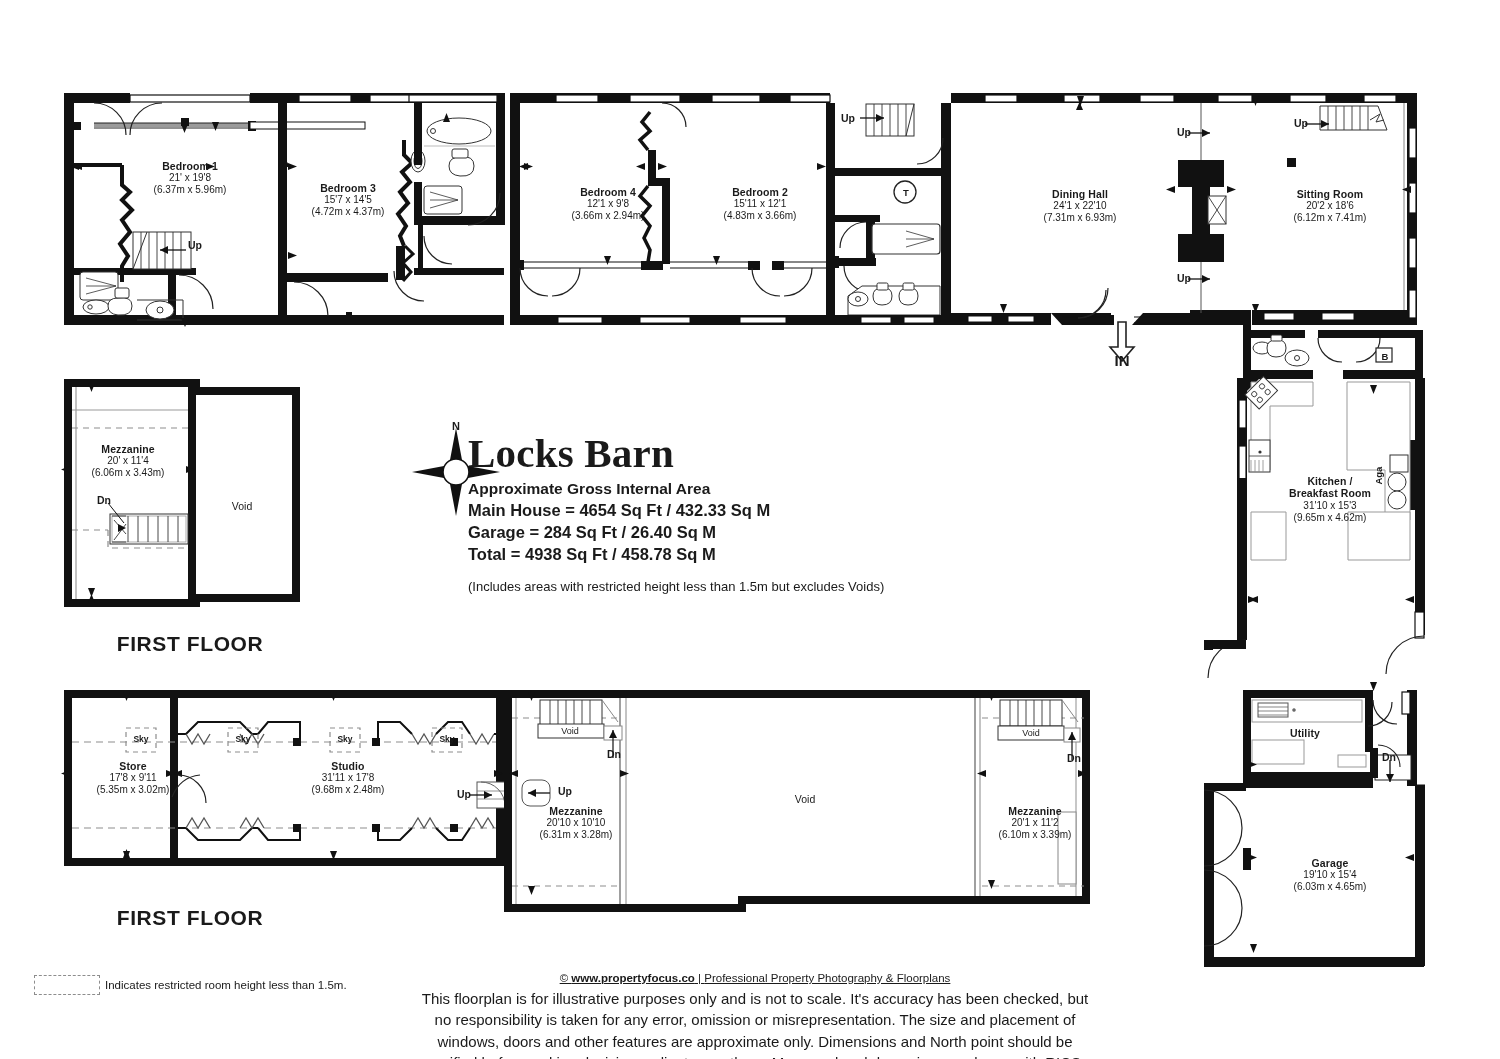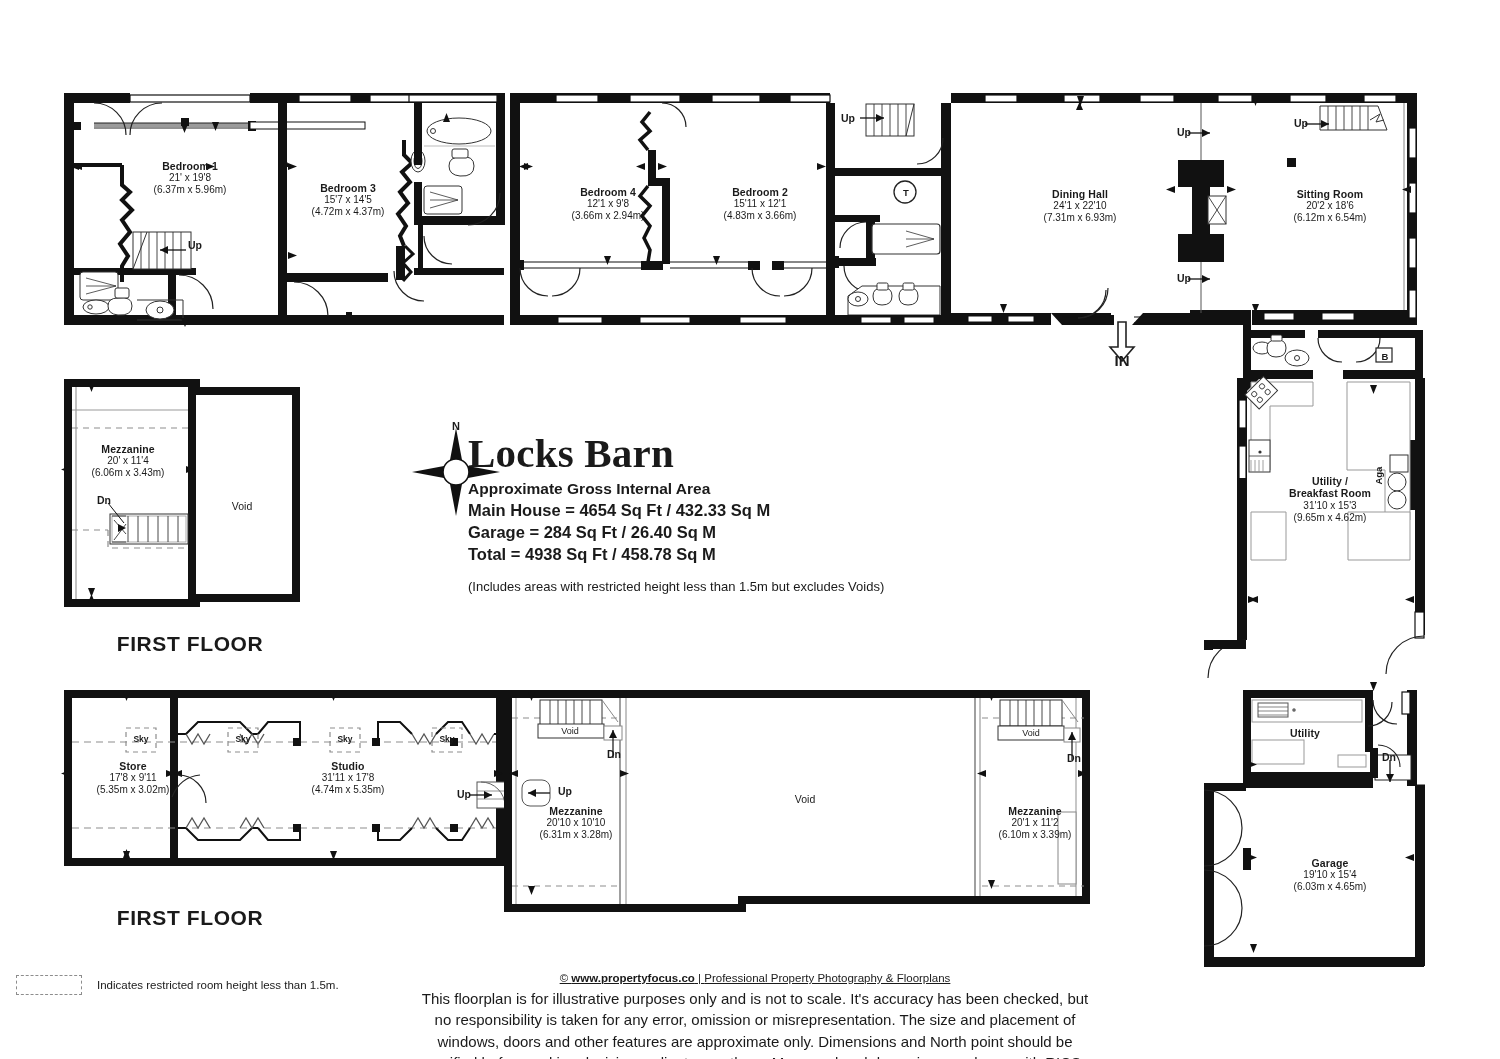--- a/index.html
+++ b/index.html
@@ -24,21 +24,21 @@
 
   
   #titleblock{position:absolute;left:468px;top:432px;width:660px;text-align:left;}
   #titleblock .h1{font-family:"Liberation Serif","DejaVu Serif",serif;
                   font-size:41px;font-weight:bold;letter-spacing:.2px;line-height:1.05;}
   #titleblock .h2{font-size:15.5px;font-weight:bold;margin-top:5px;}
   #titleblock .h3{font-size:16.5px;font-weight:bold;margin-top:3px;}
   #titleblock .h4{font-size:13px;margin-top:15px;}
 
   
-  #legend{position:absolute;left:16px;top:975px;display:flex;align-items:center;gap:15px;}
+  #legend{position:absolute;left:34px;top:975px;display:flex;align-items:center;gap:5px;}
   #legend .box{width:64px;height:18px;border:1.3px dashed #8d8d8d;background:#fff;}
   #legend .txt{font-size:11.5px;}
   #footer{position:absolute;left:415px;top:972px;width:680px;text-align:center;}
   #footer .c1{font-size:11.5px;text-decoration:underline;}
   #footer .c1 b{font-weight:bold;}
   #footer .c2{font-size:15px;line-height:1.42;margin-top:4px;color:#1a1a1a;}
 </style>
 </head>
 <body>
 
@@ -638,25 +638,25 @@
 
   <div class="lbl" style="left:1000px;top:188px;width:160px;">
     <div class="rm-name">Dining Hall</div>
     <div class="rm-dim">24'1 x 22'10</div>
     <div class="rm-dim2">(7.31m x 6.93m)</div>
   </div>
 
   <div class="lbl" style="left:1250px;top:188px;width:160px;">
     <div class="rm-name">Sitting Room</div>
     <div class="rm-dim">20'2 x 18'6</div>
-    <div class="rm-dim2">(6.12m x 6.54m)</div>
+    <div class="rm-dim2">(6.12m x 7.41m)</div>
   </div>
 
   <div class="lbl" style="left:1265px;top:475px;width:130px;">
-    <div class="rm-name">Utility /</div>
+    <div class="rm-name">Kitchen /</div>
     <div class="rm-name">Breakfast Room</div>
     <div class="rm-dim">31'10 x 15'3</div>
     <div class="rm-dim2">(9.65m x 4.62m)</div>
   </div>
 
   <div class="lbl" style="left:1265px;top:727px;width:80px;">
     <div class="rm-name">Utility</div>
   </div>
 
   <div class="lbl" style="left:1265px;top:857px;width:130px;">
@@ -684,21 +684,21 @@
   <div class="lbl upd" style="left:92px;top:494px;width:24px;">Dn</div>
 
   <div class="lbl" style="left:78px;top:760px;width:110px;">
     <div class="rm-name">Store</div>
     <div class="rm-dim">17'8 x 9'11</div>
     <div class="rm-dim2">(5.35m x 3.02m)</div>
   </div>
   <div class="lbl" style="left:278px;top:760px;width:140px;">
     <div class="rm-name">Studio</div>
     <div class="rm-dim">31'11 x 17'8</div>
-    <div class="rm-dim2">(4.74m x 5.35m)</div>
+    <div class="rm-dim2">(9.68m x 2.48m)</div>
   </div>
   <div class="lbl" style="left:516px;top:805px;width:120px;">
     <div class="rm-name">Mezzanine</div>
     <div class="rm-dim">20'10 x 10'10</div>
     <div class="rm-dim2">(6.31m x 3.28m)</div>
   </div>
   <div class="lbl" style="left:975px;top:805px;width:120px;">
     <div class="rm-name">Mezzanine</div>
     <div class="rm-dim">20'1 x 11'2</div>
     <div class="rm-dim2">(6.10m x 3.39m)</div>

